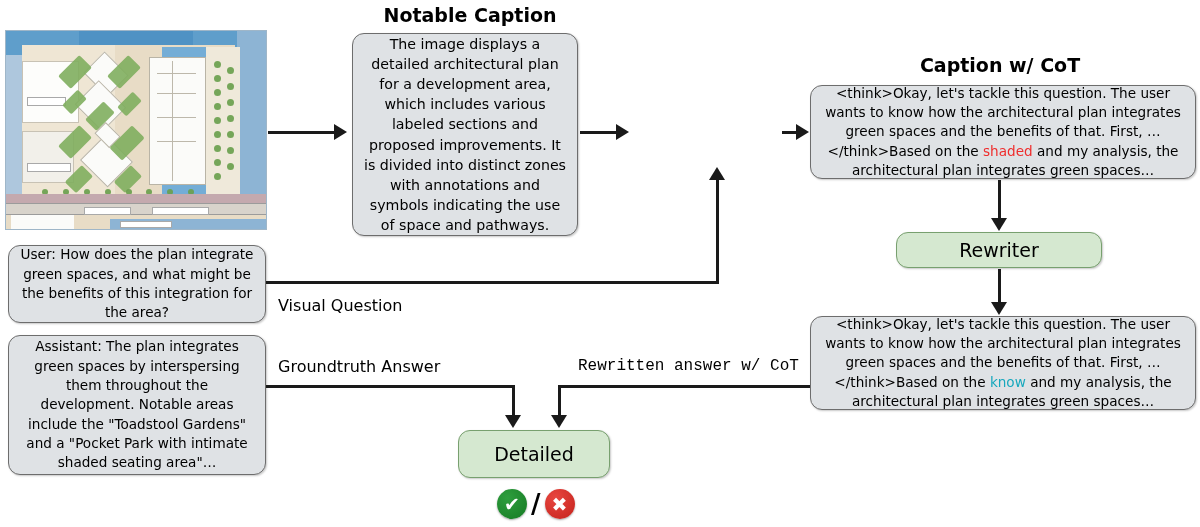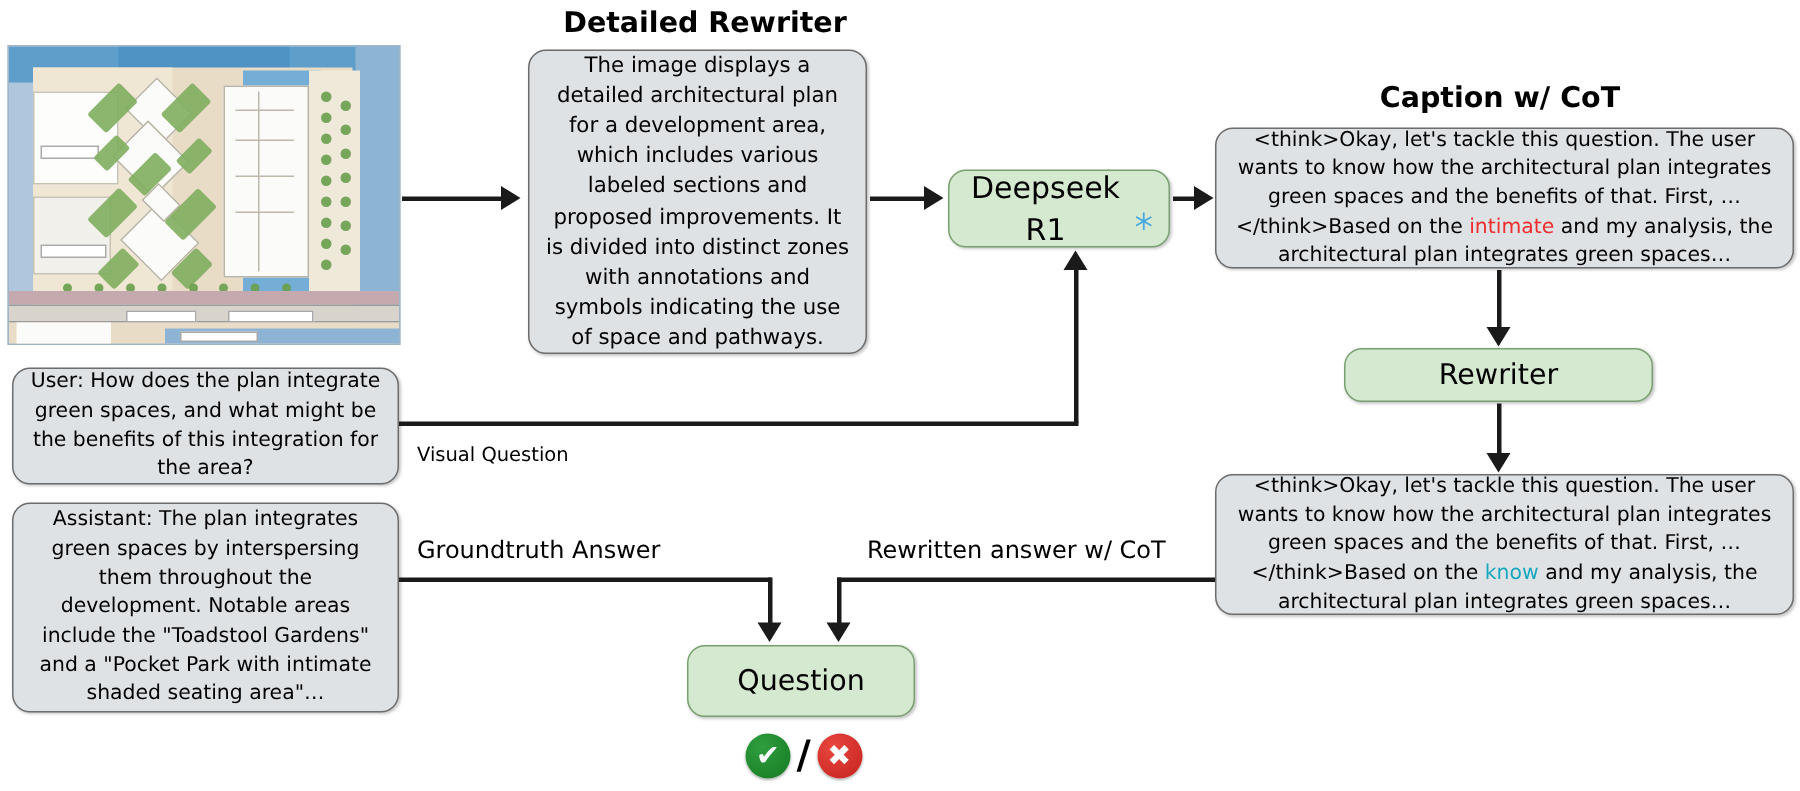--- a/index.html
+++ b/index.html
@@ -202,75 +202,64 @@
     <div class="sp sp-road2"></div>
     <div class="sp sp-road"></div>
     <div class="sp sp-bottom"></div>
     <div class="sp sp-bwater"></div>
     <div class="sp sp-bwhite"></div>
     <div class="sp anno" style="left:30%;top:176px;width:18%;height:8px;"></div>
     <div class="sp anno" style="left:56%;top:176px;width:22%;height:8px;"></div>
     <div class="sp anno" style="left:44%;top:190px;width:20%;height:7px;"></div>
   </div>
 
-  <div class="heading" style="left:340px;top:4px;width:260px;font-size:19px;">Detailed Rewriter</div>
+  <div class="heading" style="left:340px;top:4px;width:260px;font-size:19px;">Notable Caption</div>
 
   <div class="heading" style="left:870px;top:54px;width:260px;font-size:19px;">Caption w/ CoT</div>
 
   <div class="node gray" style="left:352px;top:33px;width:226px;height:203px;font-size:14.2px;">
     <p>The image displays a detailed architectural plan for a development area, which includes various labeled sections and proposed improvements. It is divided into distinct zones with annotations and symbols indicating the use of space and pathways.</p>
   </div>
 
-  <div class="node green" style="left:632px;top:113px;width:148px;height:52px;font-size:20px;">
-    <span>Deepseek R1</span>
-    <span class="ds-logo">
-      <svg viewBox="0 0 24 24" width="13" height="13" aria-hidden="true">
-        <g fill="none" stroke="#4aa8e0" stroke-width="2.2" stroke-linecap="round">
-          <path d="M12 2v20M3.4 7l17.2 10M20.6 7L3.4 17"></path>
-        </g>
-        <circle cx="12" cy="12" r="2.4" fill="#4aa8e0"></circle>
-      </svg>
-    </span>
-  </div>
 
   <div class="node gray" style="left:810px;top:85px;width:386px;height:94px;font-size:13.6px;">
-    <p><span>&lt;think&gt;Okay, let's tackle this question. The user wants to know how the architectural plan integrates green spaces and the benefits of that. First, …&lt;/think&gt;Based on the </span><span class="kw-caption">intimate</span><span> and my analysis, the architectural plan integrates green spaces…</span></p>
+    <p><span>&lt;think&gt;Okay, let's tackle this question. The user wants to know how the architectural plan integrates green spaces and the benefits of that. First, …&lt;/think&gt;Based on the </span><span class="kw-caption">shaded</span><span> and my analysis, the architectural plan integrates green spaces…</span></p>
   </div>
 
   <div class="node green" style="left:896px;top:232px;width:206px;height:36px;font-size:19px;">
     <span>Rewriter</span>
   </div>
 
   <div class="node gray" style="left:810px;top:316px;width:386px;height:94px;font-size:13.6px;">
     <p><span>&lt;think&gt;Okay, let's tackle this question. The user wants to know how the architectural plan integrates green spaces and the benefits of that. First, …&lt;/think&gt;Based on the </span><span class="kw-image">know</span><span> and my analysis, the architectural plan integrates green spaces…</span></p>
   </div>
 
   <div class="node gray" style="left:8px;top:245px;width:258px;height:78px;font-size:13.6px;">
     <p>User: How does the plan integrate green spaces, and what might be the benefits of this integration for the area?</p>
   </div>
 
   <div class="node gray" style="left:8px;top:335px;width:258px;height:140px;font-size:13.6px;">
     <p>Assistant: The plan integrates green spaces by interspersing them throughout the development. Notable areas include the "Toadstool Gardens" and a "Pocket Park with intimate shaded seating area"…</p>
   </div>
 
   <div class="node green" style="left:458px;top:430px;width:152px;height:48px;font-size:19px;">
-    <span>Question</span>
+    <span>Detailed</span>
   </div>
 
   <div class="verdict" style="left:497px;top:489px;">
     <span class="badge ok">✔</span>
     <span class="slash">/</span>
     <span class="badge bad">✖</span>
   </div>
 
-  <div class="edge-label" style="left:278px;top:296px;font-size:13px;">Visual Question</div>
+  <div class="edge-label" style="left:278px;top:296px;font-size:16px;">Visual Question</div>
 
   <div class="edge-label" style="left:278px;top:357px;font-size:16px;">Groundtruth Answer</div>
 
-  <div class="edge-label" style="left:578px;top:357px;font-size:16px;">Rewritten answer w/ CoT</div>
+  <div class="edge-label" style="left:578px;top:357px;font-size:16px;font-family:Liberation Mono, monospace;">Rewritten answer w/ CoT</div>
 
   <div class="wire h" style="left:268px;top:131px;width:68px;"></div>
   <div class="arrowhead right" style="left:334px;top:124px;"></div>
 
   <div class="wire h" style="left:580px;top:131px;width:38px;"></div>
   <div class="arrowhead right" style="left:616px;top:124px;"></div>
 
   <div class="wire h" style="left:782px;top:131px;width:16px;"></div>
   <div class="arrowhead right" style="left:796px;top:124px;"></div>
 

